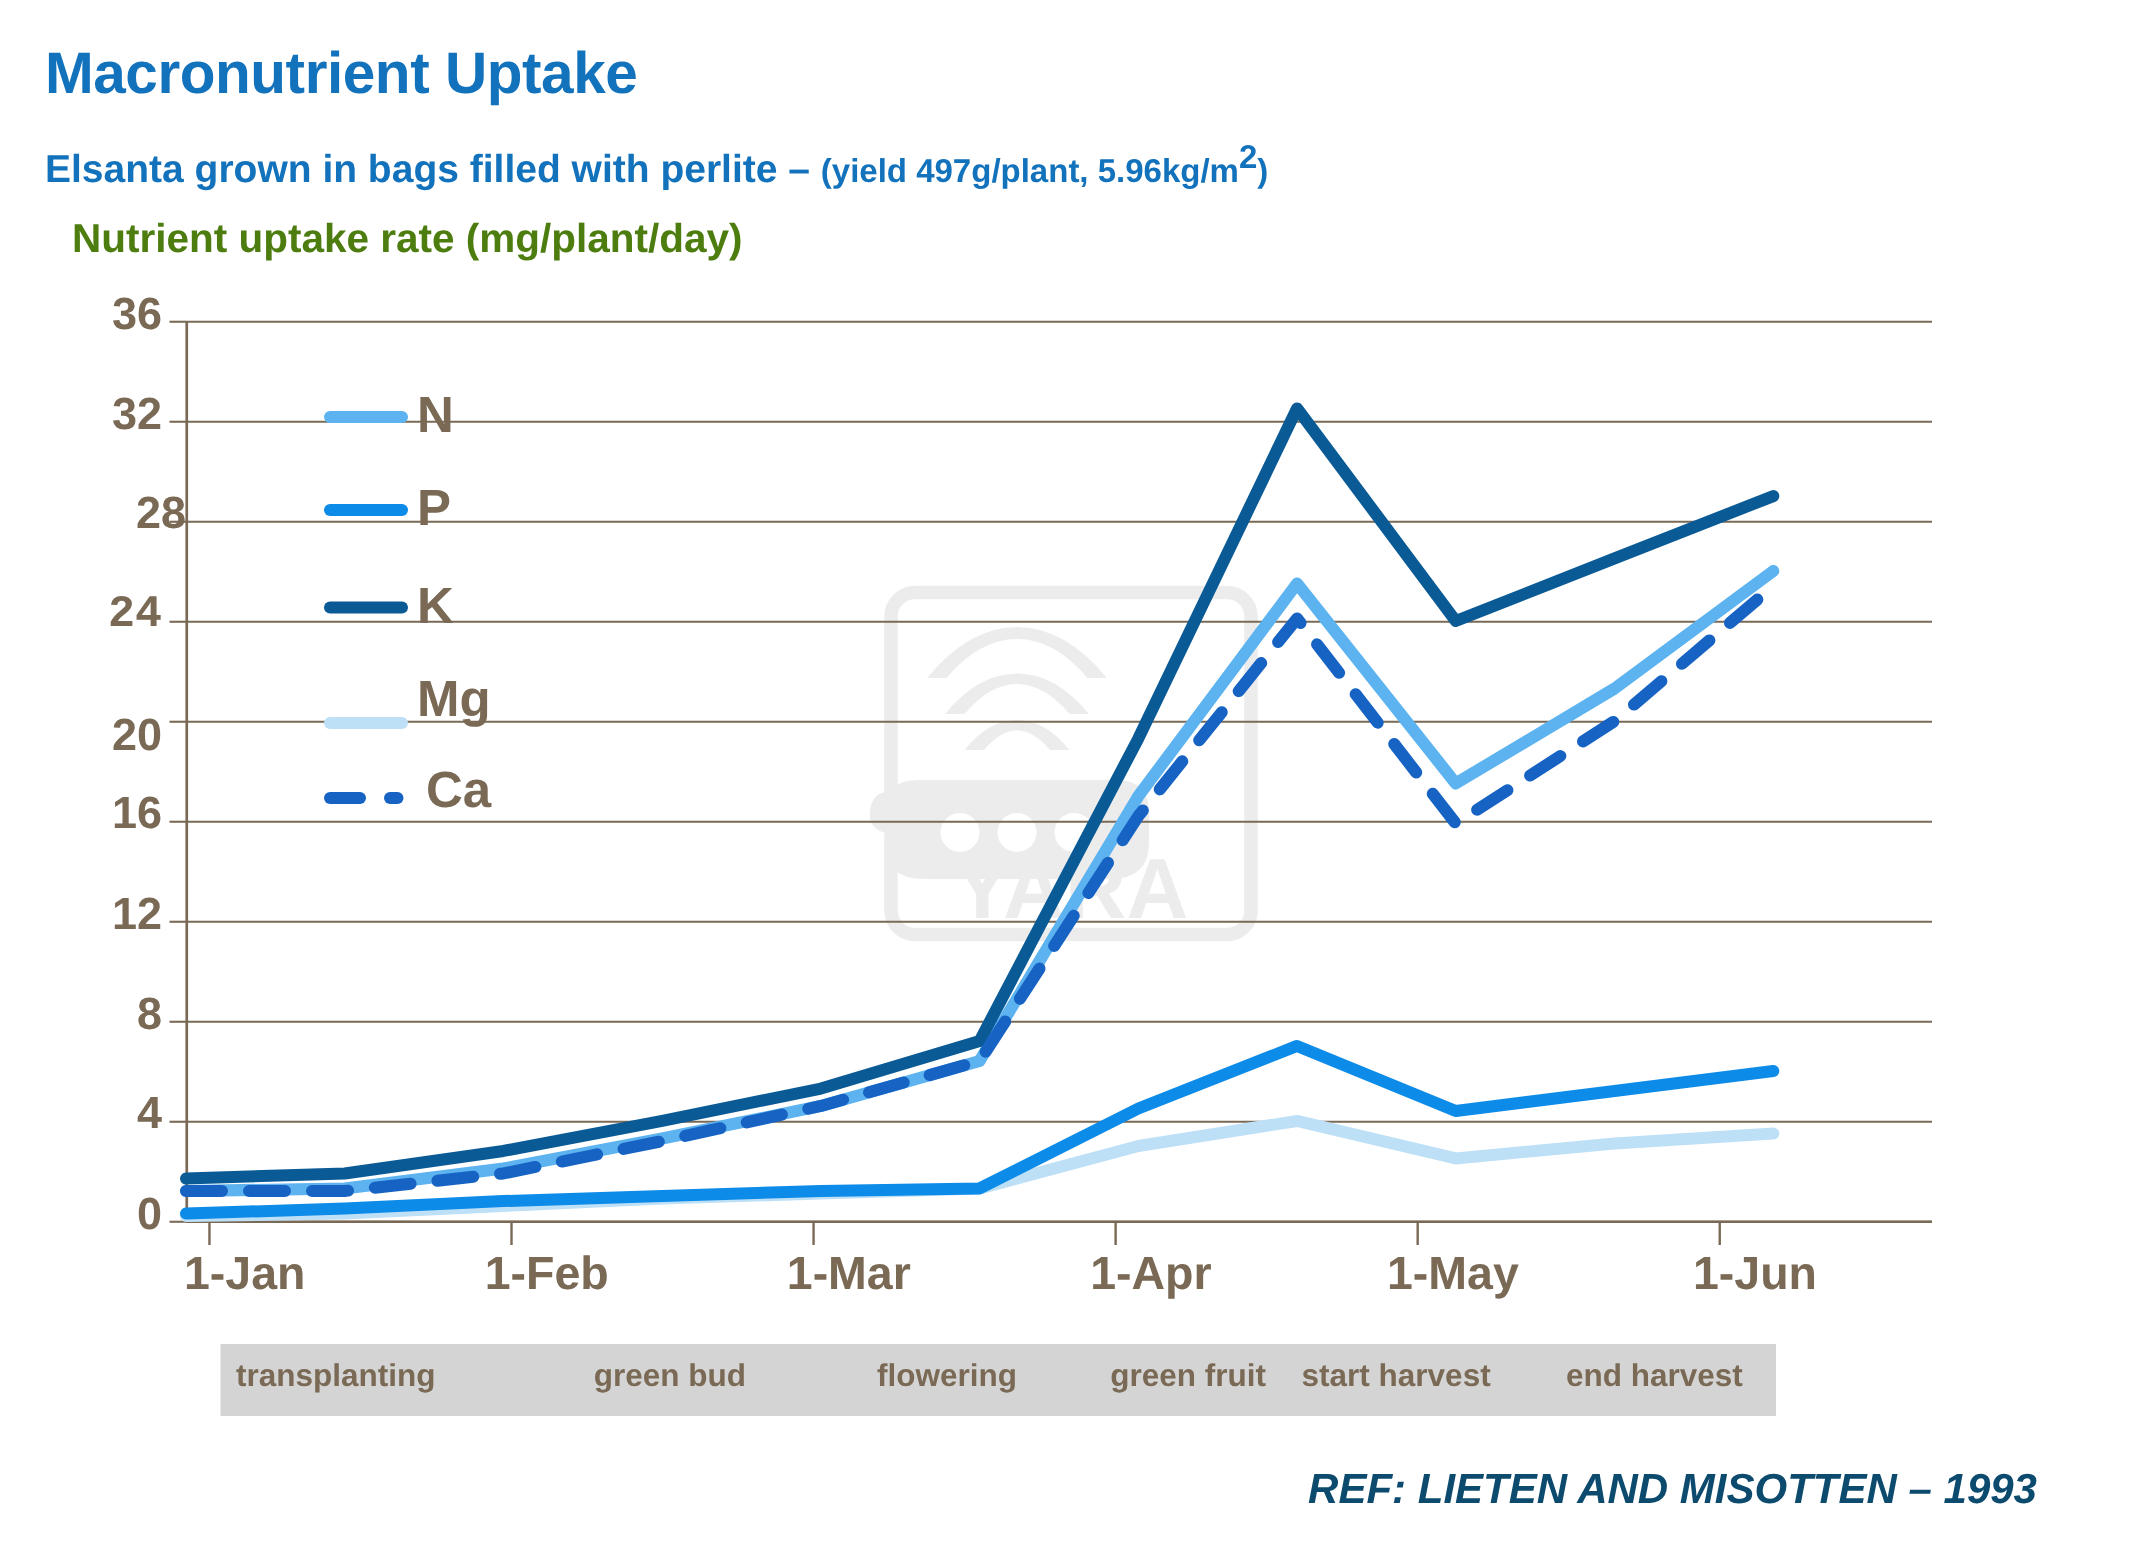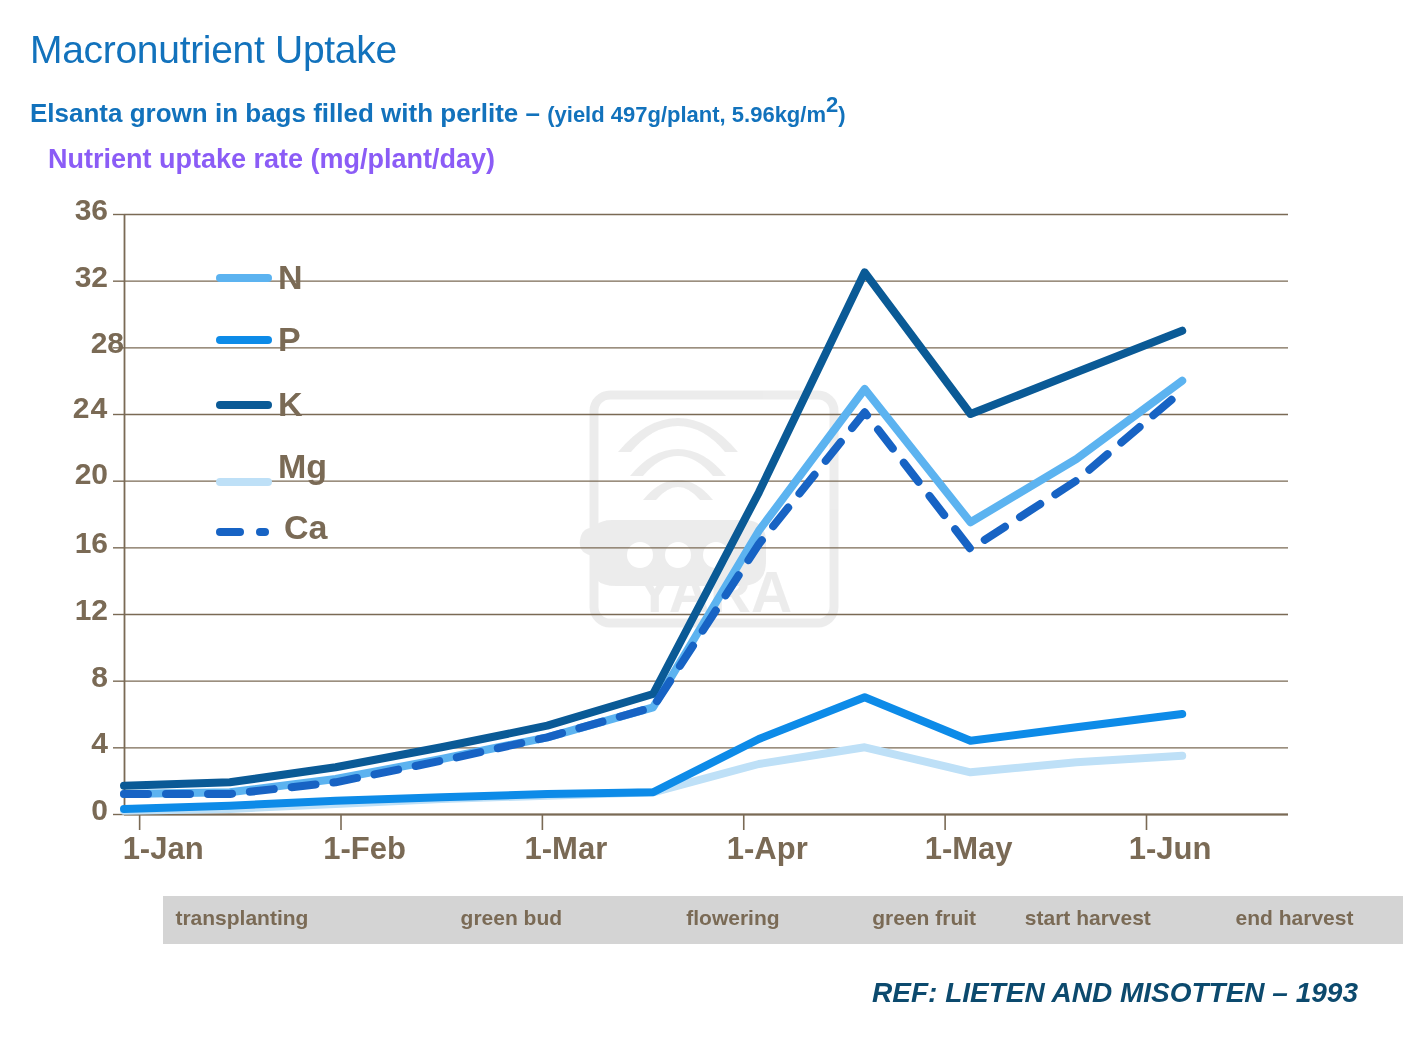--- a/index.html
+++ b/index.html
@@ -9,42 +9,42 @@
     height: 1037px;
     background: #ffffff;
     font-family: "Liberation Sans", sans-serif;
     overflow: hidden;
     position: relative;
   }
   #title {
     position: absolute;
     left: 30px; top: 28px;
     font-size: 39px;
-    font-weight: normal;
+    font-weight: bold;
     color: #1272BC;
     letter-spacing: -0.3px;
     white-space: nowrap;
   }
   #subtitle {
     position: absolute;
     left: 30px; top: 92px;
     font-size: 26px;
     font-weight: bold;
     color: #1272BC;
     white-space: nowrap;
     text-align: right;
   }
   #subtitle .small { font-size: 22px; }
   #subtitle sup { font-size: 14px; vertical-align: super; }
   #axis-title {
     position: absolute;
     left: 48px; top: 144px;
     font-size: 27px;
     font-weight: bold;
-    color: #8b5cf6;
+    color: #4d7c0f;
     white-space: nowrap;
   }
   #plot {
     position: absolute;
     left: 0; top: 0;
     width: 1426px; height: 1037px;
     pointer-events: none;
   }
   .ylabel {
     position: absolute;
@@ -87,22 +87,22 @@
     display: block;
   }
   .legend-swatch.dashed i.d2 { left: 40px; width: 13px; }
   .legend-label {
     font-size: 34px;
     font-weight: bold;
     color: #7A6A55;
   }
   #stage-bar {
     position: absolute;
-    left: 163px; top: 896px;
-    width: 1240px; height: 48px;
+    left: 147px; top: 896px;
+    width: 1037px; height: 48px;
     background: #D4D4D4;
   }
   .stage {
     position: absolute;
     top: 10px;
     font-size: 21px;
     font-weight: bold;
     color: #7A6A55;
     white-space: nowrap;
   }
@@ -183,21 +183,21 @@
       <polyline points="124.0,794.0 229.8,794.0 335.6,782.3 441.5,760.7 547.3,737.3 653.1,707.3 758.9,544.0 864.7,412.3 970.5,549.0 1076.4,480.7 1182.2,390.7" fill="none" stroke="#1763C4" stroke-width="8" stroke-linejoin="round" stroke-linecap="round" stroke-dasharray="24 18"></polyline>
     </g>
 </svg>
 
 <div id="ylabels">
     <div class="ylabel" style="left: 38px; top: 793px;">0</div>
     <div class="ylabel" style="left: 38px; top: 726.333px;">4</div>
     <div class="ylabel" style="left: 38px; top: 659.667px;">8</div>
     <div class="ylabel" style="left: 38px; top: 593px;">12</div>
     <div class="ylabel" style="left: 38px; top: 526.333px;">16</div>
-    <div class="ylabel" style="left: 38px; top: 457px;">20</div>
+    <div class="ylabel" style="left: 38px; top: 474px;">20</div>
     <div class="ylabel" style="left: 38px; top: 393px; font-family: Liberation Mono, monospace;">24</div>
     <div class="ylabel" style="left: 54px; top: 326.333px;">28</div>
     <div class="ylabel" style="left: 38px; top: 259.667px;">32</div>
     <div class="ylabel" style="left: 38px; top: 193px;">36</div>
   </div>
 <div id="xlabels">
     <div class="xlabel" style="width: 200px; left: 63.132px; top: 831px;">1-Jan</div>
     <div class="xlabel" style="width: 200px; left: 264.504px; top: 831px; text-align: center;">1-Feb</div>
     <div class="xlabel" style="width: 200px; left: 465.876px; top: 831px;">1-Mar</div>
     <div class="xlabel" style="width: 200px; left: 667.248px; top: 831px;">1-Apr</div>

